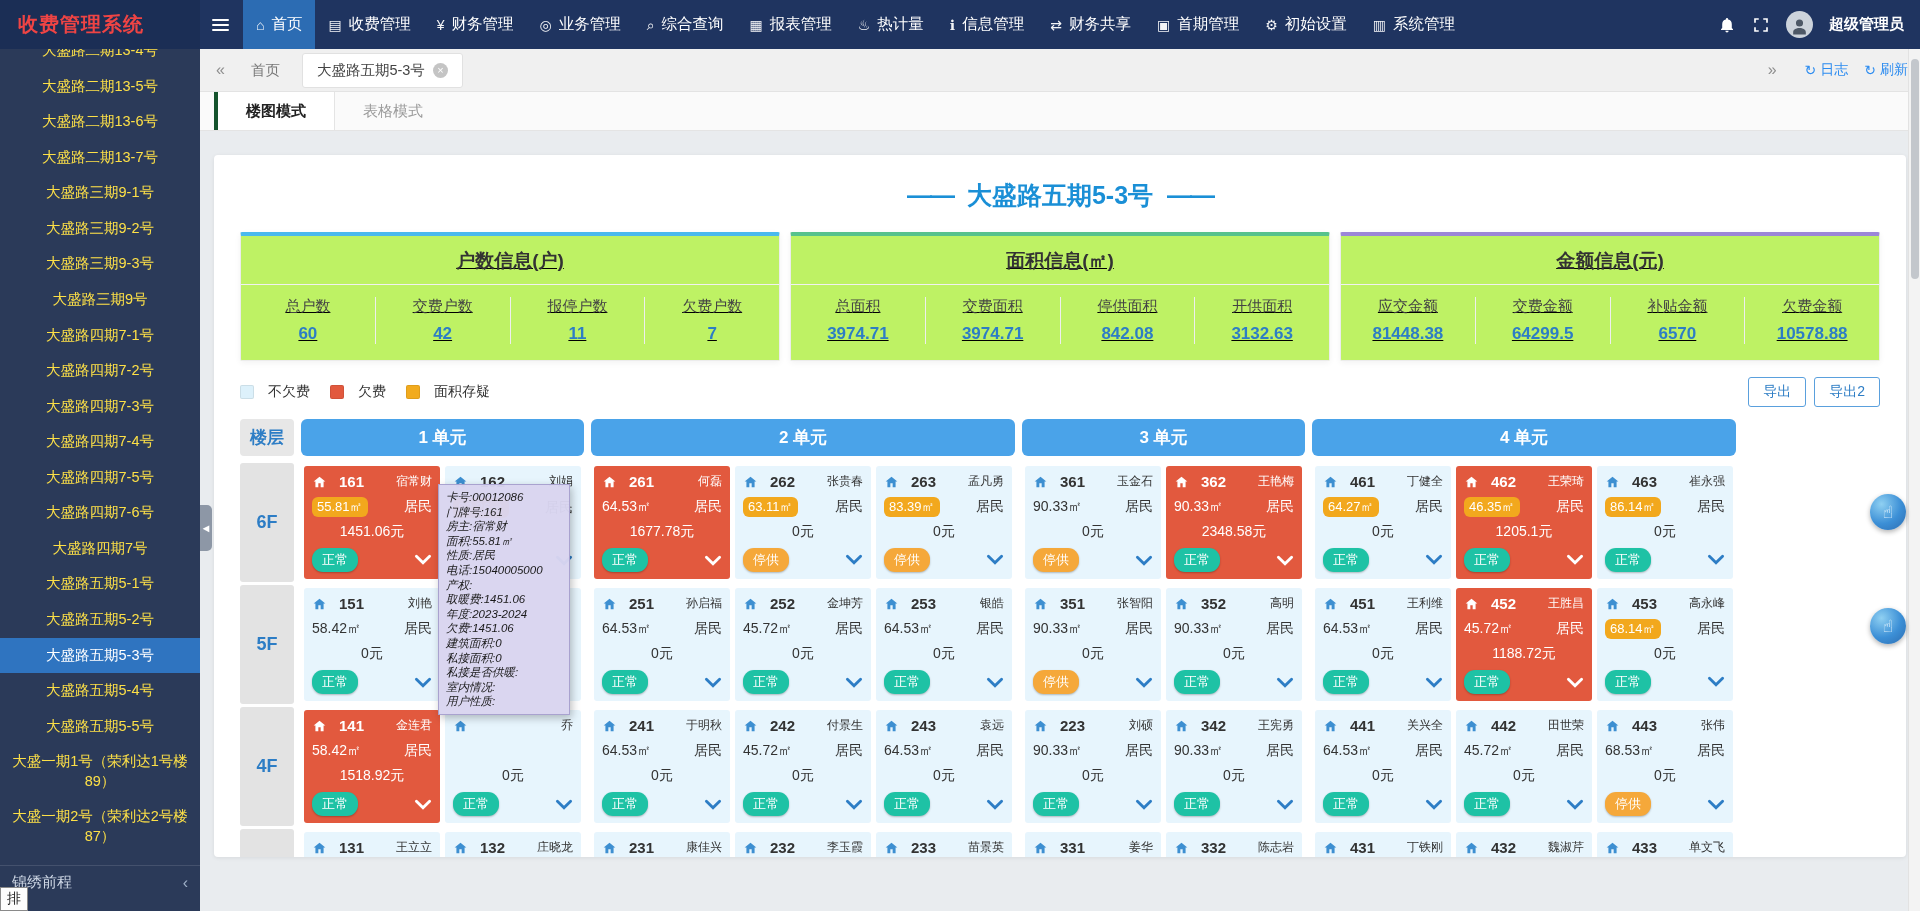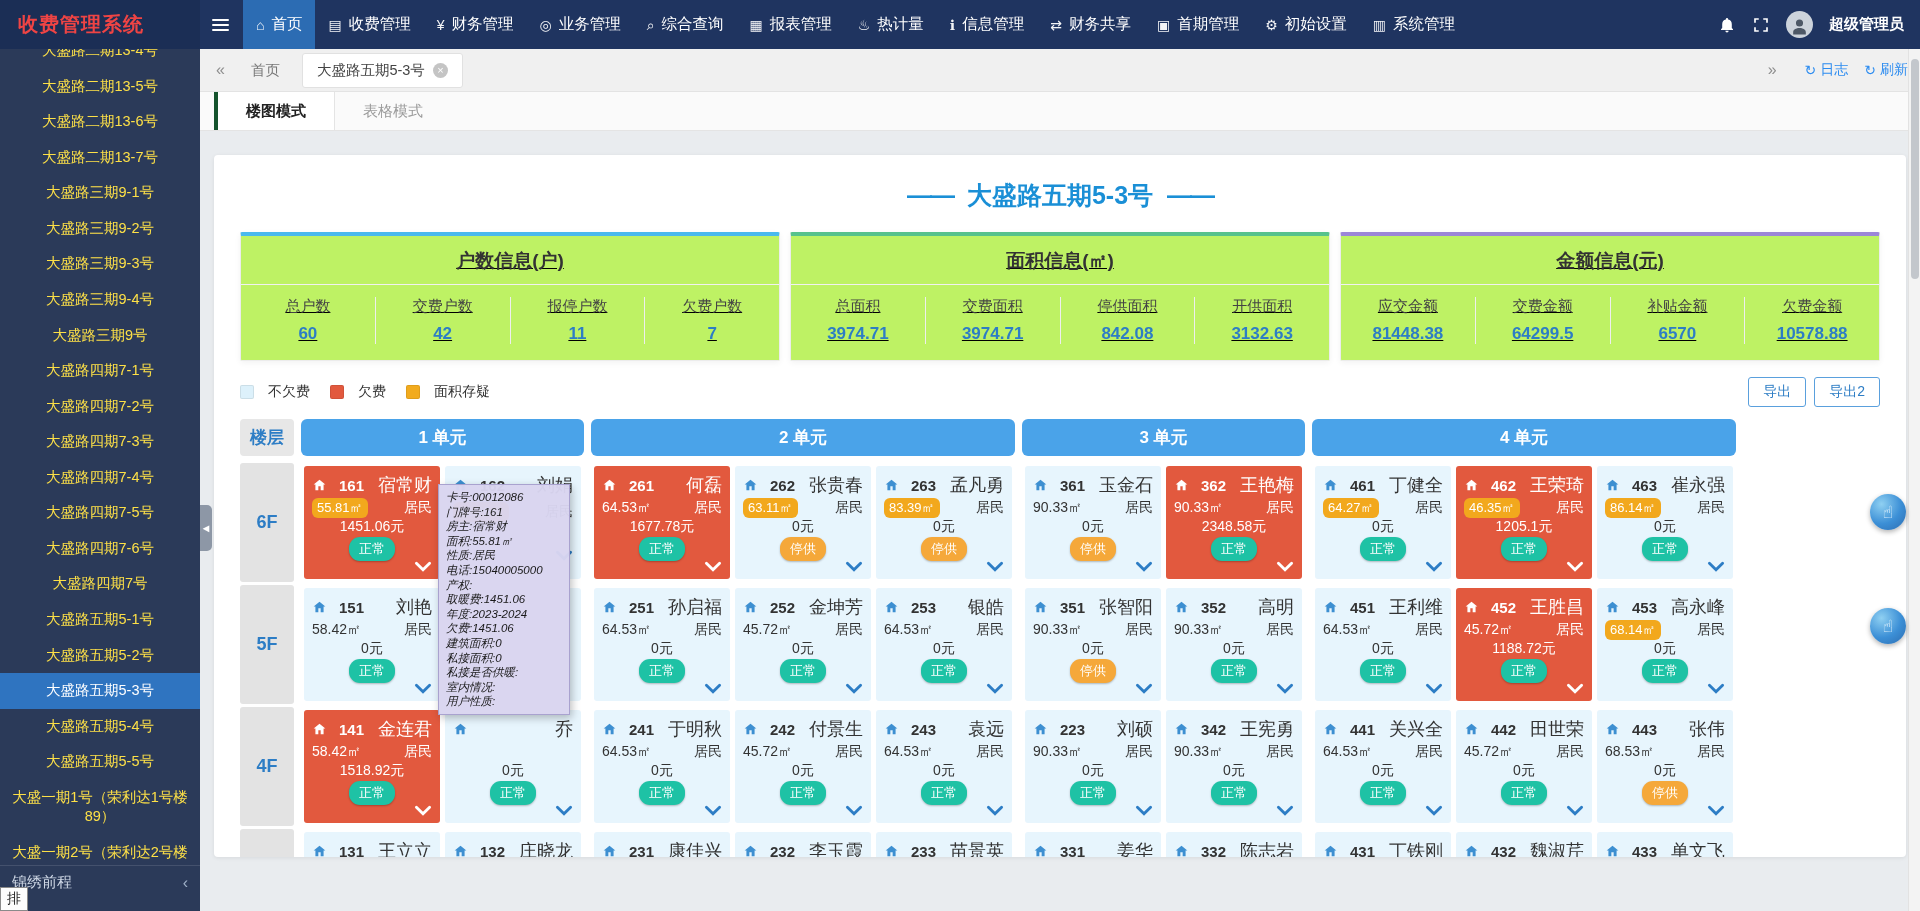--- a/index.html
+++ b/index.html
@@ -92,27 +92,27 @@
   .unit-row{display:flex;gap:5px;padding:3px;height:119px;}
 
   .card{width:136px;height:113px;border-radius:3px;padding:7px 8px;display:flex;flex-direction:column;justify-content:space-between;}
   .card.normal{background:#e7f5fd;color:#333;}
   .card.arrears{background:#e2593e;color:#fff;}
   .c-top{display:flex;align-items:center;min-height:17px;}
   .house{display:inline-flex;width:15px;height:14px;color:#3d8fd1;}
   .arrears .house{color:#fff;}
   .house svg{width:15px;height:14px;}
   .c-room{font-weight:700;font-size:15px;margin-left:12px;}
-  .c-name{margin-left:auto;font-size:18px;}
+  .c-name{margin-left:auto;font-size:12px;}
   .c-mid{display:flex;align-items:center;justify-content:space-between;min-height:19px;}
   .c-area{font-size:14px;}
   .c-area.flag{background:#f2a81d;color:#fff;padding:1px 5px;border-radius:6px;font-size:13px;}
   .c-type{font-size:14px;}
   .c-amt{text-align:center;font-size:14px;min-height:17px;}
-  .c-bot{display:flex;align-items:center;justify-content:space-between;min-height:22px;flex-direction:column;}
+  .c-bot{display:flex;align-items:center;justify-content:space-between;min-height:22px;}
   .badge{color:#fff;font-size:13px;padding:3px 10px;border-radius:11px;box-shadow:0 1px 2px rgba(0,0,0,.25);}
   .chev{display:inline-flex;width:18px;height:11px;color:#2d7dc5;margin-left:auto;}
   .arrears .chev{color:#fff;}
   .chev svg{width:18px;height:11px;}
 
   
   .tooltip{position:absolute;left:438px;top:484px;width:132px;background:rgba(217,213,240,.97);border:1px solid #a9a2cf;
            box-shadow:2px 3px 8px rgba(0,0,0,.25);padding:5px 7px;z-index:50;font-size:11.5px;color:#1a1a1a;line-height:14.6px;}
   .tip-line{white-space:nowrap;font-style:italic;}
 
@@ -215,21 +215,20 @@
 
   <aside class="sidebar" data-interactable="false">
     <div class="sb-list" data-interactable="false">
         <div class="sb-item" data-interactable="true">大盛路二期13-4号</div>
         <div class="sb-item" data-interactable="true">大盛路二期13-5号</div>
         <div class="sb-item" data-interactable="true">大盛路二期13-6号</div>
         <div class="sb-item" data-interactable="true">大盛路二期13-7号</div>
         <div class="sb-item" data-interactable="true">大盛路三期9-1号</div>
         <div class="sb-item" data-interactable="true">大盛路三期9-2号</div>
         <div class="sb-item" data-interactable="true">大盛路三期9-3号</div>
-        <div class="sb-item" data-interactable="true">大盛路三期9-4号</div>
         <div class="sb-item" data-interactable="true">大盛路三期9号</div>
         <div class="sb-item" data-interactable="true">大盛路四期7-1号</div>
         <div class="sb-item" data-interactable="true">大盛路四期7-2号</div>
         <div class="sb-item" data-interactable="true">大盛路四期7-3号</div>
         <div class="sb-item" data-interactable="true">大盛路四期7-4号</div>
         <div class="sb-item" data-interactable="true">大盛路四期7-5号</div>
         <div class="sb-item" data-interactable="true">大盛路四期7-6号</div>
         <div class="sb-item" data-interactable="true">大盛路四期7号</div>
         <div class="sb-item" data-interactable="true">大盛路五期5-1号</div>
         <div class="sb-item" data-interactable="true">大盛路五期5-2号</div>

